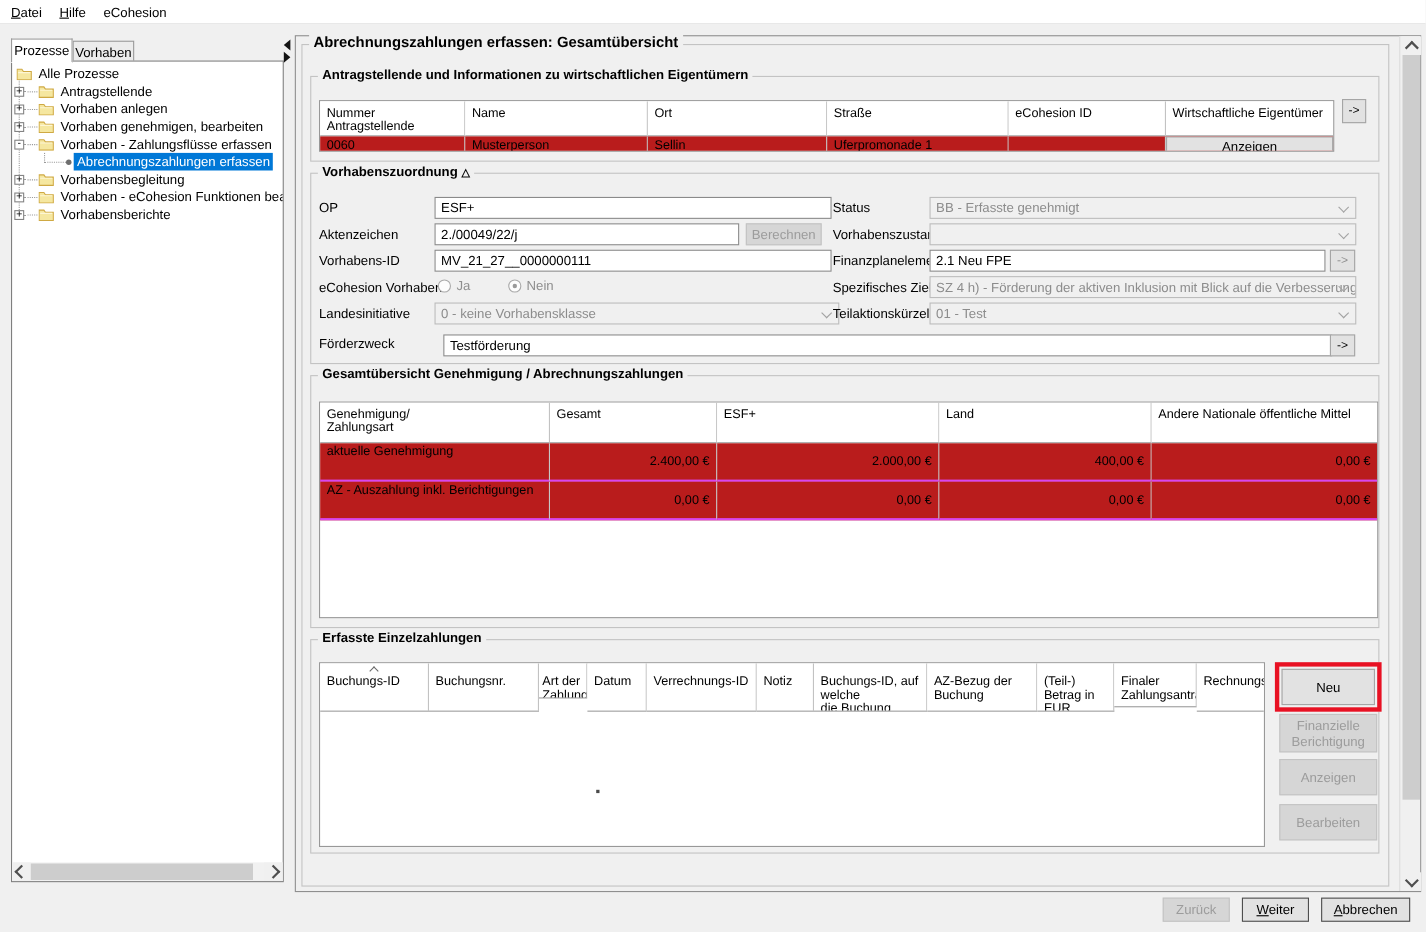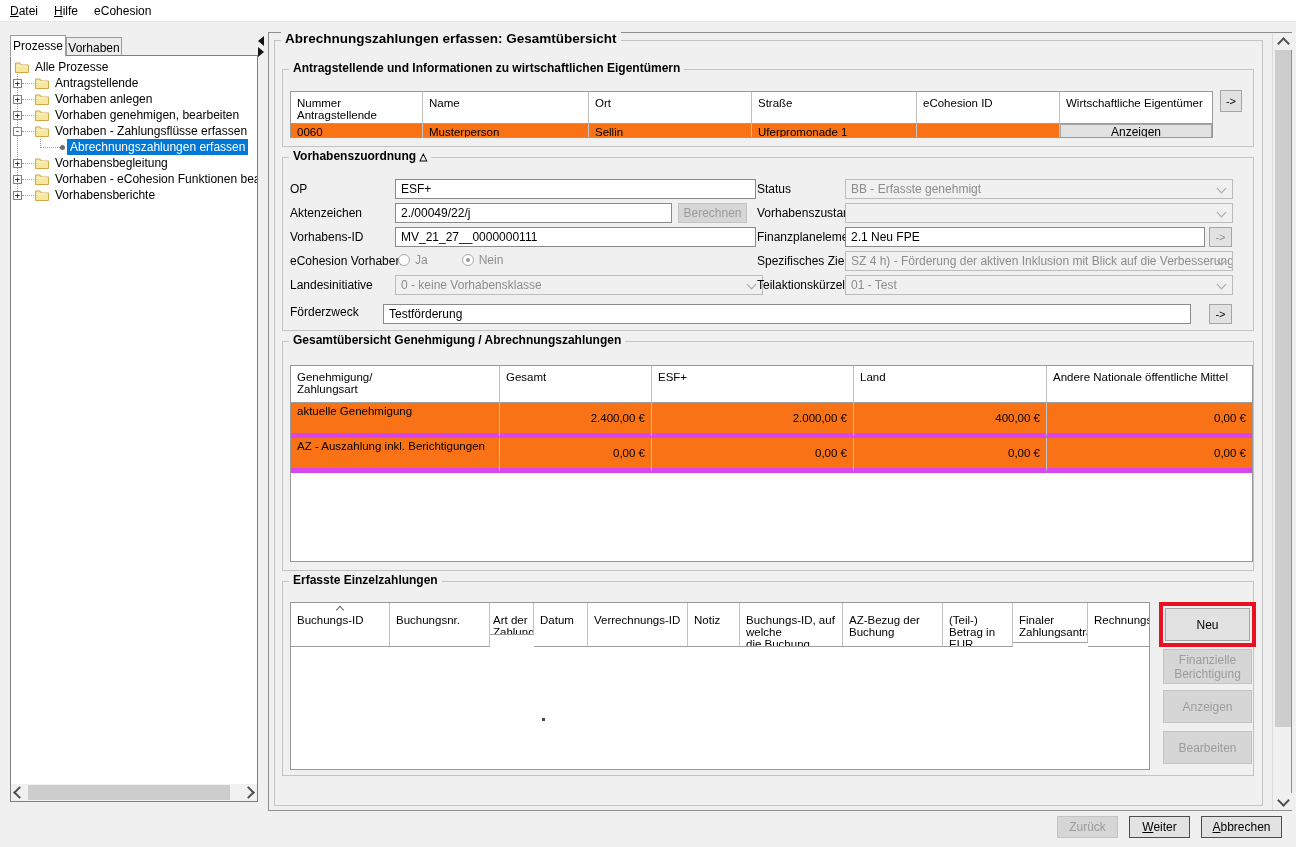--- a/index.html
+++ b/index.html
@@ -37,22 +37,22 @@
   .gtitle{position:absolute;top:-9px;left:6px;background:#f0f0f0;padding:0 4px;font-weight:bold;
           font-size:12px;white-space:nowrap}
   .gtitle.big{font-size:13.5px;top:-10px}
   .tri-icon{font-size:10px}
   
   .wtable{position:absolute;background:#ffffff;border:1px solid #989898;box-sizing:border-box;overflow:hidden}
   .hrow,.drow{display:flex}
   .hcell{box-sizing:border-box;border-right:1px solid #c2c2c2;border-bottom:1px solid #9d9d9d;
          background:#fff;padding:5px 6px 2px;font-size:11.5px;overflow:hidden}
   .hcell.last{border-right:none}
-  .dcell{box-sizing:border-box;border-right:1px solid #c6c6c6;border-bottom:5px solid #d946ef;
-         background:#f97316;padding:2px 6px;font-size:11.5px;overflow:hidden;white-space:nowrap}
+  .dcell{box-sizing:border-box;border-right:1px solid #c6c6c6;border-bottom:2px solid #d946ef;
+         background:#b91c1c;padding:2px 6px;font-size:11.5px;overflow:hidden;white-space:nowrap}
   .dcell.last{border-right:none}
   .dcell.money{text-align:right}
   .dcell.wrap{white-space:normal}
   .pre{white-space:pre-line}
   
   .flabel{position:absolute;font-size:12px;padding-top:3px;white-space:nowrap}
   .textbox{position:absolute;box-sizing:border-box;background:#fff;border:1px solid #8a8a8a;
            font-size:12px;padding:0 5px;display:flex;align-items:center;overflow:hidden;white-space:nowrap}
   .combo{position:absolute;box-sizing:border-box;background:#f0f0f0;border:1px solid #bcbcbc;
          color:#8c8c8c;font-size:12px;padding:0 20px 0 5px;display:flex;align-items:center;
@@ -244,21 +244,21 @@
         <span style="margin-left:5px">Nein</span>
       </div>
 
       <div class="flabel" style="left:7px;top:117px">Landesinitiative</div>
       <div class="combo" style="left:112px;top:117px;width:368px;height:20px">
           <span>0 - keine Vorhabensklasse</span>
           <span class="cchev"></span>
         </div>
 
       <div class="flabel" style="left:7px;top:144px">Förderzweck</div>
-      <div class="textbox" style="left:100px;top:146px;width:808px;height:20px">Testförderung</div>
+      <div class="textbox" style="left:120px;top:146px;width:808px;height:20px">Testförderung</div>
       <div class="pushbtn small" style="left:926px;top:146px;width:23px;height:20px">-&gt;</div>
 
       <div class="flabel" style="left:474px;top:21px">Status</div>
       <div class="combo" style="left:562px;top:21px;width:388px;height:20px">
           <span>BB - Erfasste genehmigt</span>
           <span class="cchev"></span>
         </div>
 
       <div class="flabel" style="left:474px;top:45px">Vorhabenszustand</div>
       <div class="combo" style="left:562px;top:45px;width:388px;height:20px">

